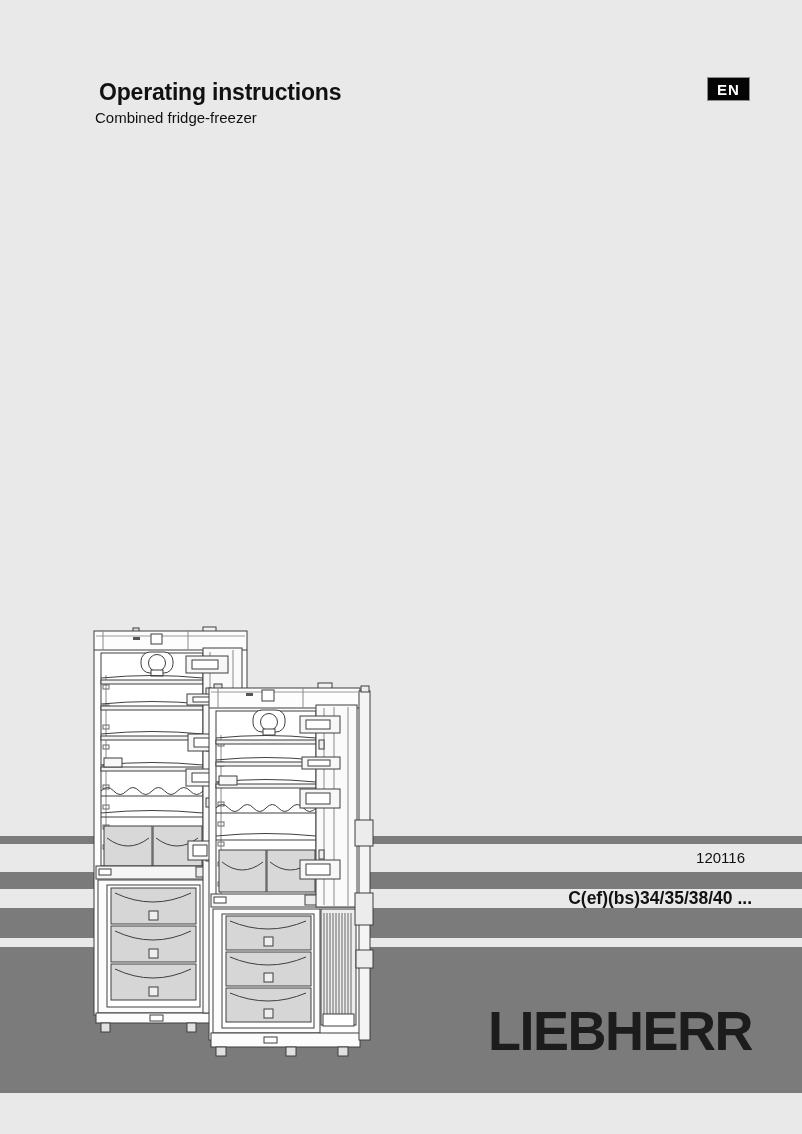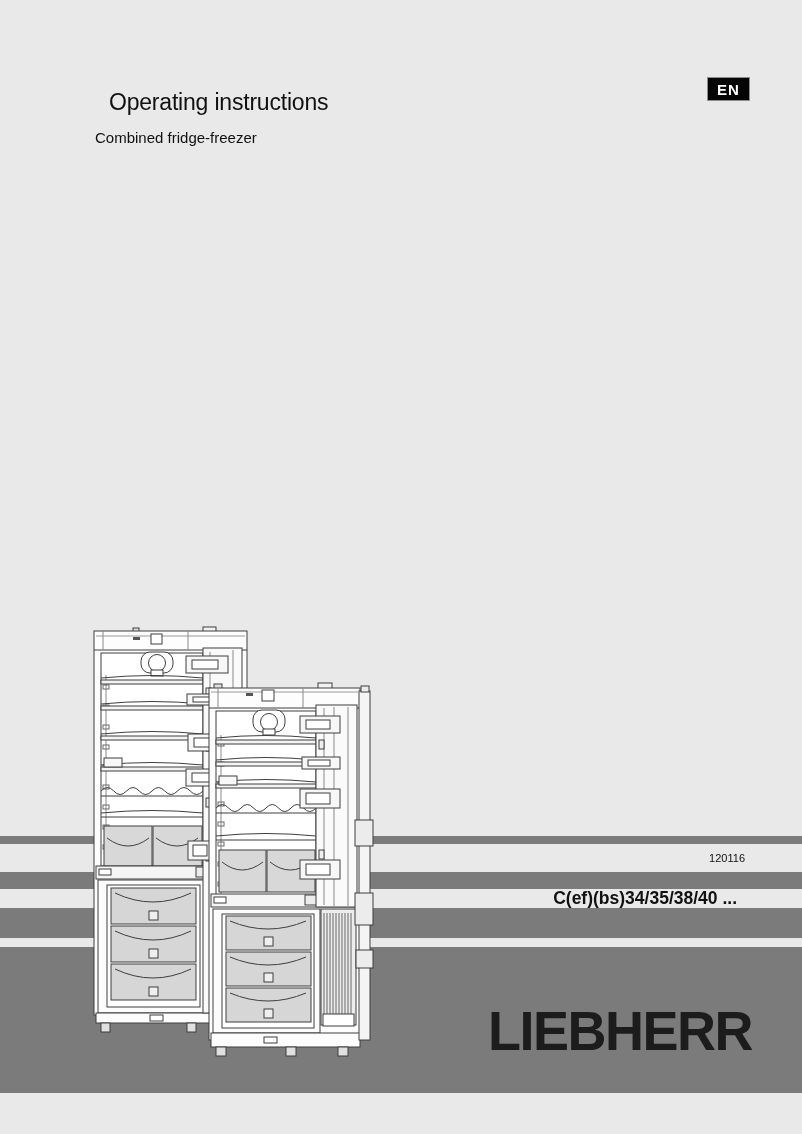--- a/index.html
+++ b/index.html
@@ -4,21 +4,21 @@
 <style>
   html,body{margin:0;padding:0;}
   body{
     width:802px;height:1134px;position:relative;overflow:hidden;
     background:var(--page-background,#e9e9e9);
     font-family:"Liberation Sans",sans-serif;
     color:var(--text-color,#111);
   }
   
   .header{position:absolute;left:95px;top:75px;}
-  .title{font-size:23px;font-weight:normal;letter-spacing:-0.2px;line-height:26px;margin:14px;}
+  .title{font-size:23px;font-weight:bold;letter-spacing:-0.2px;line-height:26px;margin:4px;}
   .subtitle{font-size:15px;line-height:18px;margin-top:2px;}
   .lang-badge{
     position:absolute;left:707px;top:77px;width:43px;height:24px;
     background:var(--badge-background,#050505);
     border:1px solid #8c8c8c;box-sizing:border-box;
     display:flex;align-items:center;justify-content:center;
   }
   .lang-badge span{
     color:var(--badge-text,#fff);font-size:15px;font-weight:bold;letter-spacing:1px;
   }
@@ -26,24 +26,24 @@
   .band{position:absolute;left:0;width:802px;background:var(--band-gray,#7b7b7b);}
   .band-a{top:836px;height:8px;}
   .band-b{top:872px;height:17px;}
   .band-c{top:908px;height:30px;}
   .brand-block{top:947px;height:146px;}
   
   .plate-row1{
     position:absolute;right:57px;top:844px;height:28px;
     display:flex;align-items:baseline;gap:14px;white-space:nowrap;
   }
-  .print-code{font-size:11px;line-height:28px;}
+  .print-code{font-size:15px;line-height:28px;}
   .doc-number{font-size:27px;font-weight:bold;letter-spacing:-0.5px;line-height:28px;}
   .plate-row2{
-    position:absolute;right:65px;top:888px;height:20px;
+    position:absolute;right:50px;top:888px;height:20px;
     font-size:17.5px;font-weight:bold;line-height:20px;white-space:nowrap;
   }
   
   .logo{
     position:absolute;right:50px;top:1003px;
     font-size:54px;font-weight:bold;letter-spacing:-1.5px;line-height:54px;
     color:var(--logo-color,#1c1c1c);
     transform:scaleY(1.02);transform-origin:top right;
     white-space:nowrap;
   }

